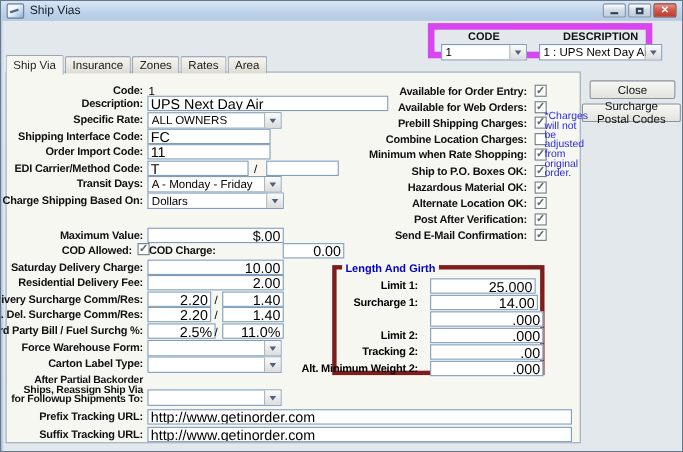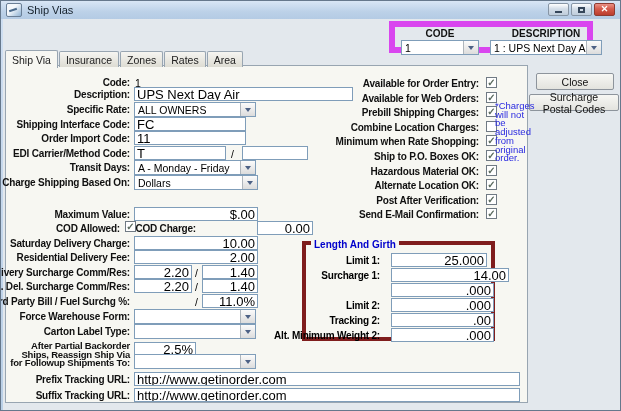--- a/index.html
+++ b/index.html
@@ -158,21 +158,21 @@
       <input class="inp r" style="left: 128px; top: 199px; width: 58px;" value="2.20">
       <span class="slash" style="left:189px;top:201px;">/</span>
       <input class="inp r" style="left: 196px; top: 199px; width: 56px;" value="1.40">
 
       <div class="lbl lbl-l" style="top:215px;">Ext. Del. Surcharge Comm/Res:</div>
       <input class="inp r" style="left: 128px; top: 213px; width: 58px;" value="2.20">
       <span class="slash" style="left:189px;top:215px;">/</span>
       <input class="inp r" style="left: 196px; top: 213px; width: 56px;" value="1.40">
 
       <div class="lbl lbl-l" style="top:230px;">3rd Party Bill / Fuel Surchg %:</div>
-      <input class="inp r" style="left: 128px; top: 228px; width: 62px; margin-top: 48px;" value="2.5%">
+      <input class="inp r" style="left: 128px; top: 228px; width: 62px;" value="2.5%">
       <span class="slash" style="left:189px;top:230px;">/</span>
       <input class="inp r" style="left: 196px; top: 228px; width: 56px;" value="11.0%">
 
       <div class="lbl lbl-l" style="top:245px;">Force Warehouse Form:</div>
       <div class="combo" style="left:128px;top:243px;width:122px;">
         <span class="cval"></span>
         <span class="cbtn">
             <span class="arr"></span>
           </span>
       </div>
@@ -222,21 +222,21 @@
 original
 order.</div>
 
       <div class="group">
         <span class="gtitle">Length And Girth</span>
 
         <div class="glbl" style="top:10px;">Limit 1:</div>
         <input class="inp r" style="left: 85px; top: 8px; width: 96px;" value="25.000">
 
         <div class="glbl" style="top:25px;">Surcharge 1:</div>
-        <input class="inp r" style="left: 85px; top: 23px; width: 118px;" value="14.00">
+        <input class="inp r" style="left: 85px; top: 23px; width: 98px;" value="14.00">
 
         <input class="inp r" style="left: 85px; top: 38px; width: 103px;" value=".000">
 
         <div class="glbl" style="top:55px;">Limit 2:</div>
         <input class="inp r" style="left: 85px; top: 53px; width: 103px;" value=".000">
 
         <div class="glbl" style="top:70px;">Tracking 2:</div>
         <input class="inp r" style="left: 85px; top: 68px; width: 103px; text-align: right;" value=".00">
 
         <div class="glbl" style="top:85px;">Alt. Minimum Weight 2:</div>

